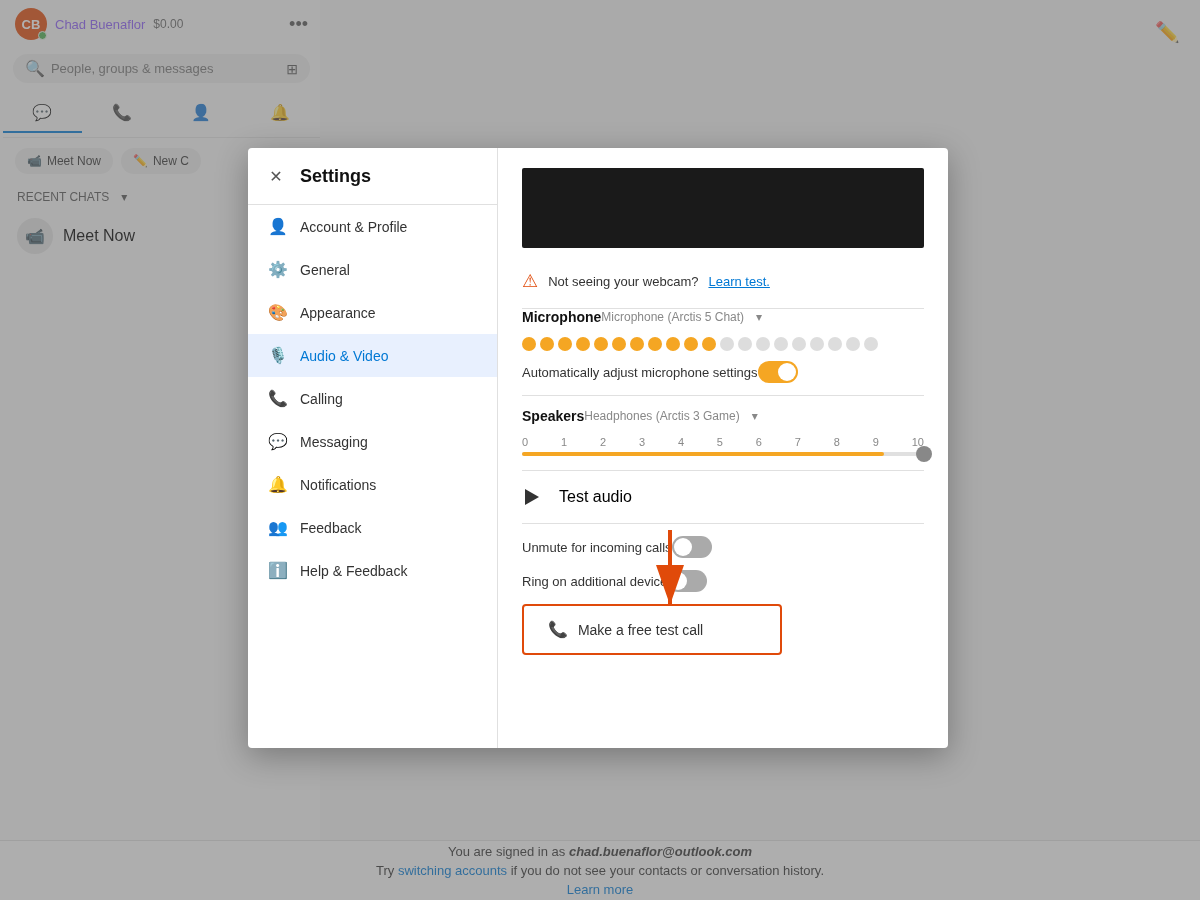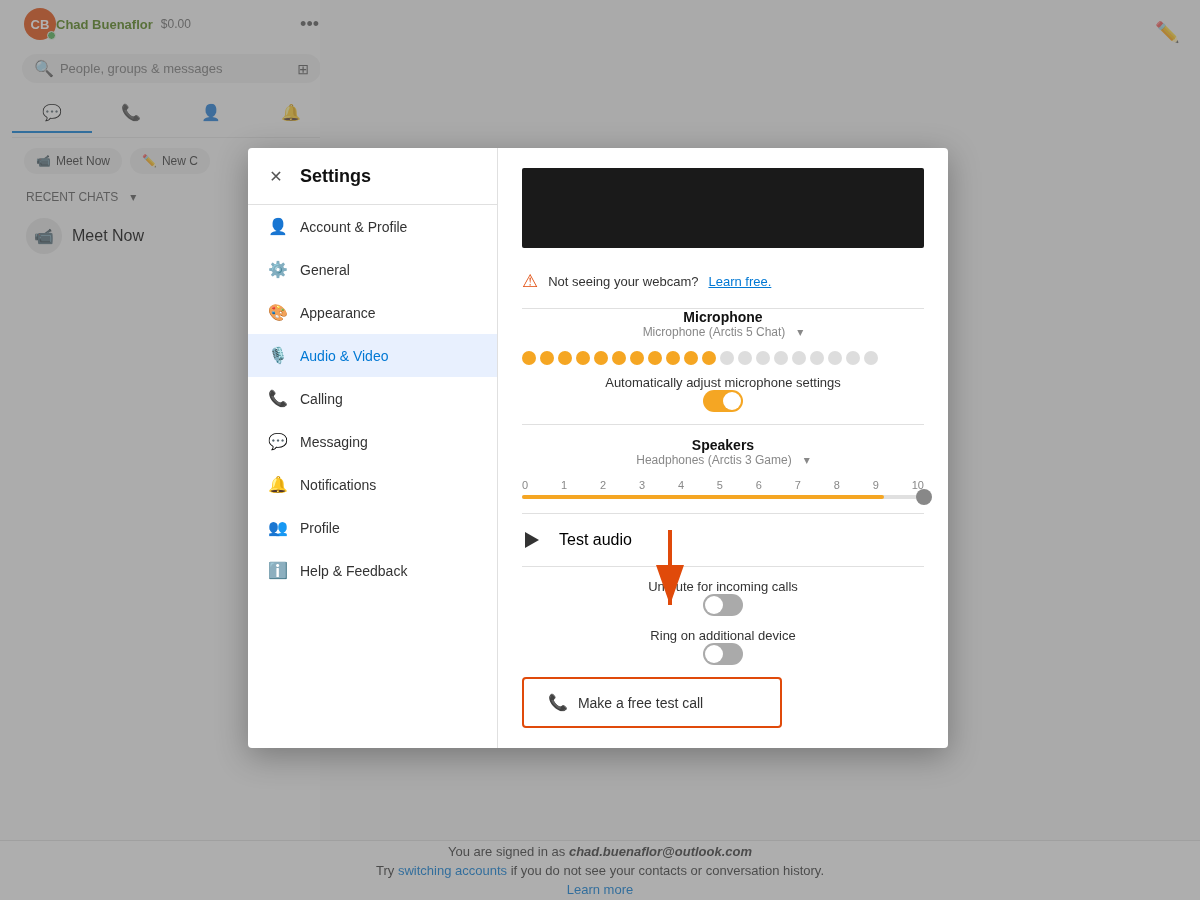--- a/index.html
+++ b/index.html
@@ -16,25 +16,25 @@
     .skype-bg {
       position: absolute;
       top: 0; left: 0;
       width: 100%; height: 100%;
       background: #f5f5f5;
     }
 
     
     .sidebar {
       position: absolute;
-      top: 0; left: 12px;
+      top: 0; left: 3px;
       width: 320px;
       height: 100%;
       background: #f5f5f5;
-      border-right: 1px solid #4c1d95;
+      border-right: 3px solid #4c1d95;
     }
 
     .sidebar-header {
       display: flex;
       align-items: center;
       padding: 8px 12px;
       background: #f5f5f5;
       height: 48px;
     }
 
@@ -52,22 +52,23 @@
       position: absolute;
       bottom: 0; right: 0;
       width: 9px; height: 9px;
       background: #4caf50;
       border-radius: 50%;
       border: 1px solid #f5f5f5;
     }
 
     .user-name {
       font-size: 13px;
-      font-weight: 700;
-      color: #4d7c0f;
+      font-weight: 400;
+      margin-left: 8px;
+      color: #8b5cf6;
     }
 
     .user-balance {
       font-size: 12px;
       color: #666;
       margin-left: 8px;
     }
 
     .more-icon {
       margin-left: auto;
@@ -297,21 +298,20 @@
       color: #888;
       letter-spacing: 0.5px;
       margin-top: 16px;
       margin-bottom: 12px;
     }
 
     .setting-row {
       display: flex;
       align-items: center;
       margin-bottom: 12px;
-      flex-direction: column;
     }
 
     .setting-label {
       font-size: 14px;
       font-weight: 600;
       color: #111;
     }
 
     .setting-label-normal {
       font-size: 13px;
@@ -619,36 +619,36 @@
     <div class="nav-item">
       <span class="nav-item-icon">💬</span>
       <span>Messaging</span>
     </div>
     <div class="nav-item">
       <span class="nav-item-icon">🔔</span>
       <span>Notifications</span>
     </div>
     <div class="nav-item">
       <span class="nav-item-icon">👥</span>
-      <span>Profile</span>
+      <span>Feedback</span>
     </div>
     <div class="nav-item">
       <span class="nav-item-icon">ℹ️</span>
       <span>Help &amp; Feedback</span>
     </div>
   </div>
 
   <div class="settings-content">
 
     <div class="video-area"></div>
 
     <div class="webcam-warning">
       <span class="warning-icon">⚠</span>
       <span>Not seeing your webcam?</span>
-      <a href="#" class="learn-more">Learn free.</a>
+      <a href="#" class="learn-more">Learn test.</a>
     </div>
 
 
     <div class="setting-row">
       <span class="setting-label">Microphone</span>
       <div class="dropdown-select">
         <span>Microphone (Arctis 5 Chat)</span>
         <span>▾</span>
       </div>
     </div>

